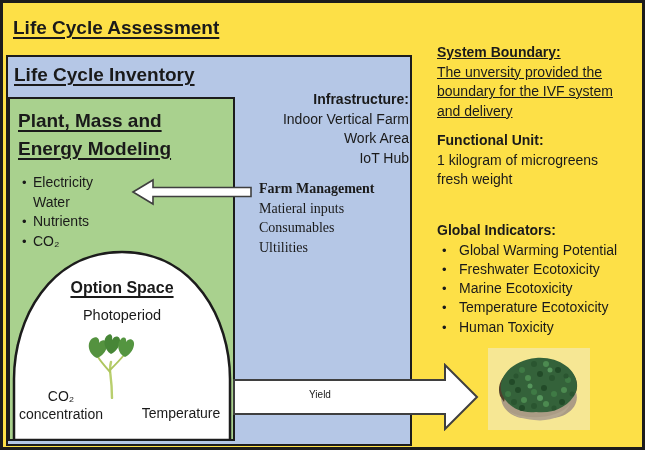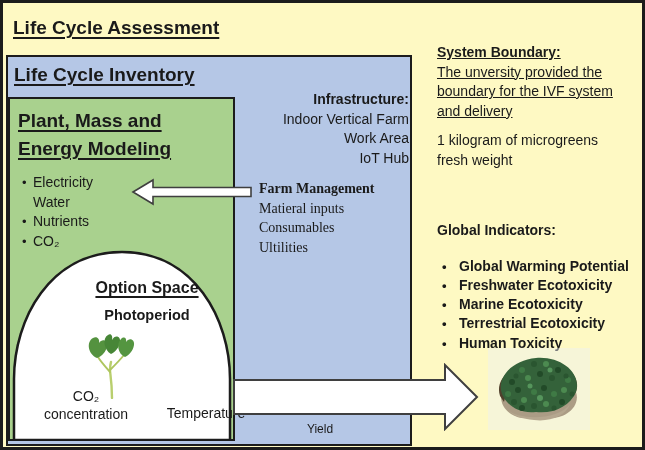--- a/index.html
+++ b/index.html
@@ -5,21 +5,21 @@
   * { margin: 0; padding: 0; box-sizing: border-box; }
   html, body { background: #ffffff; }
   body {
     font-family: "Liberation Sans", sans-serif;
     color: #1a1a1a;
   }
   #canvas {
     position: relative;
     width: 645px;
     height: 450px;
-    background: #fef9c3;
+    background: #fde047;
     overflow: hidden;
   }
   .outer-border {
     position: absolute;
     inset: 0;
     border: 3px solid #1c1c1c;
     pointer-events: none;
     z-index: 50;
   }
   .abs { position: absolute; }
@@ -47,57 +47,57 @@
   #inputs-list li { position: relative; padding-left: 15px; }
   #inputs-list li::before {
     content: "•";
     position: absolute; left: 4px; top: 0;
     font-size: 13px;
   }
   #inputs-list .second-line { display: block; }
 
   
   #dome-svg { left: 10px; top: 249px; z-index: 2; }
-  .dome-text { z-index: 3; text-align: center; margin-left: 25px; }
+  .dome-text { z-index: 3; text-align: center; }
   #option-space-title {
     left: 18px; top: 279px; width: 208px;
     font-size: 16px; font-weight: bold;
     text-decoration: underline;
     text-decoration-thickness: 1.5px;
     text-underline-offset: 3px;
   }
-  #photoperiod-label { left: 18px; top: 307px; width: 208px; font-size: 14.5px; font-weight: bold; }
+  #photoperiod-label { left: 18px; top: 307px; width: 208px; font-size: 14.5px; }
   #co2-label { left: 10px; top: 387px; width: 102px; font-size: 14px; line-height: 18px; }
   #temperature-label { left: 134px; top: 405px; width: 94px; font-size: 14px; }
   #seedling-svg { left: 84px; top: 331px; z-index: 3; }
 
   
   .text-block { font-size: 14px; line-height: 19.5px; }
   .text-block .heading { font-weight: bold; }
   #infrastructure-block { left: 259px; top: 90px; width: 150px; text-align: right; }
   #farm-block { left: 259px; top: 179px; width: 150px; font-family: Liberation Serif, serif; }
 
   
   #system-boundary-block { left: 437px; top: 43px; width: 190px; text-decoration: underline; }
   #functional-unit-block { left: 437px; top: 131px; width: 185px; }
   #impact-block { left: 437px; top: 221px; width: 200px; }
-  #impact-list { list-style: none; line-height: 19.3px; margin-top: 16px; font-weight: bold; }
+  #impact-list { list-style: none; line-height: 19.3px; margin-top: 0; }
   #impact-list li { position: relative; padding-left: 22px; }
   #impact-list li::before {
     content: "•";
     position: absolute; left: 5px; top: 0;
     font-size: 13px;
   }
 
   
   #inputs-arrow { left: 131px; top: 177px; z-index: 10; }
   #yield-arrow { left: 233px; top: 363px; z-index: 10; }
   #yield-label {
     left: 280px; top: 389px; width: 80px;
-    text-align: center; font-size: 12px; z-index: 11; margin-top: 33px;
+    text-align: center; font-size: 10px; z-index: 11;
   }
 
   #microgreens-svg { left: 488px; top: 348px; z-index: 5; }
 </style>
 </head>
 <body>
 
 <div id="canvas">
 
   <div class="outer-border"></div>
@@ -161,30 +161,31 @@
     <div>Consumables</div>
     <div>Ultilities</div>
   </div>
 
   <div class="abs text-block" id="system-boundary-block">
     <div class="heading">System Boundary:</div>
     <div>The unversity provided the boundary for the IVF system and delivery</div>
   </div>
 
   <div class="abs text-block" id="functional-unit-block">
+    <div class="heading">Functional Unit:</div>
     <div>1 kilogram of microgreens fresh weight</div>
   </div>
 
   <div class="abs text-block" id="impact-block">
     <div class="heading">Global Indicators:</div>
     <ul id="impact-list">
       <li>Global Warming Potential</li>
       <li>Freshwater Ecotoxicity</li>
       <li>Marine Ecotoxicity</li>
-      <li>Terrestrial Ecotoxicity</li>
+      <li>Temperature Ecotoxicity</li>
       <li>Human Toxicity</li>
     </ul>
   </div>
 
   <svg class="abs" id="inputs-arrow" width="122" height="30" viewBox="0 0 122 30">
     <polygon points="2,15 22,3 22,10.5 120,10.5 120,19.5 22,19.5 22,27" fill="#ffffff" stroke="#3f3f3f" stroke-width="1.6"></polygon>
   </svg>
 
   <svg class="abs" id="yield-arrow" width="246" height="68" viewBox="0 0 246 68">
     <polygon points="1,17 212,17 212,2 244,34 212,66 212,51 1,51" fill="#ffffff" stroke="#3f3f3f" stroke-width="2"></polygon>

